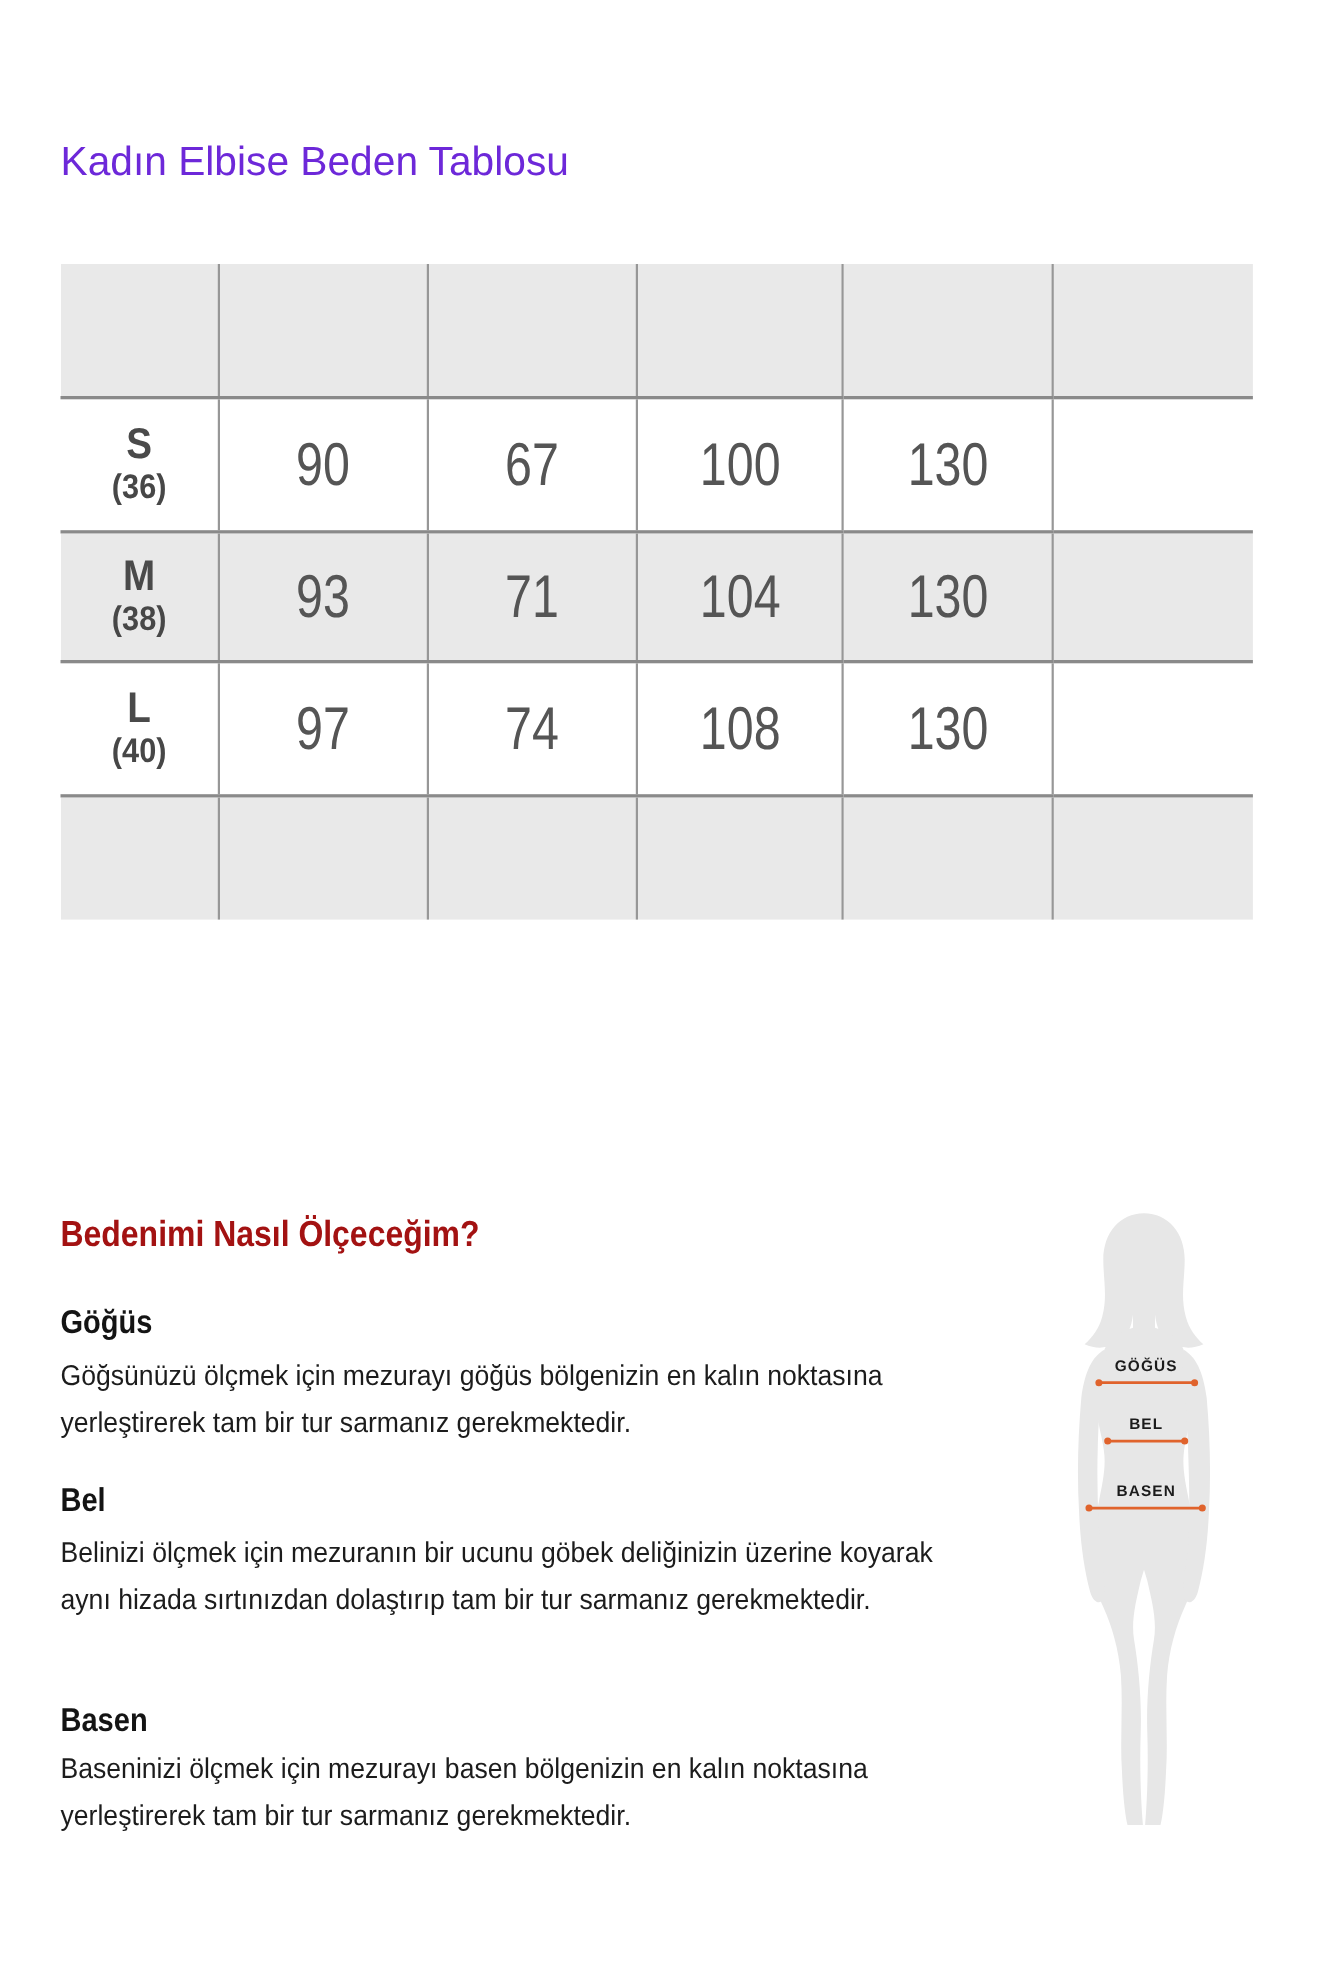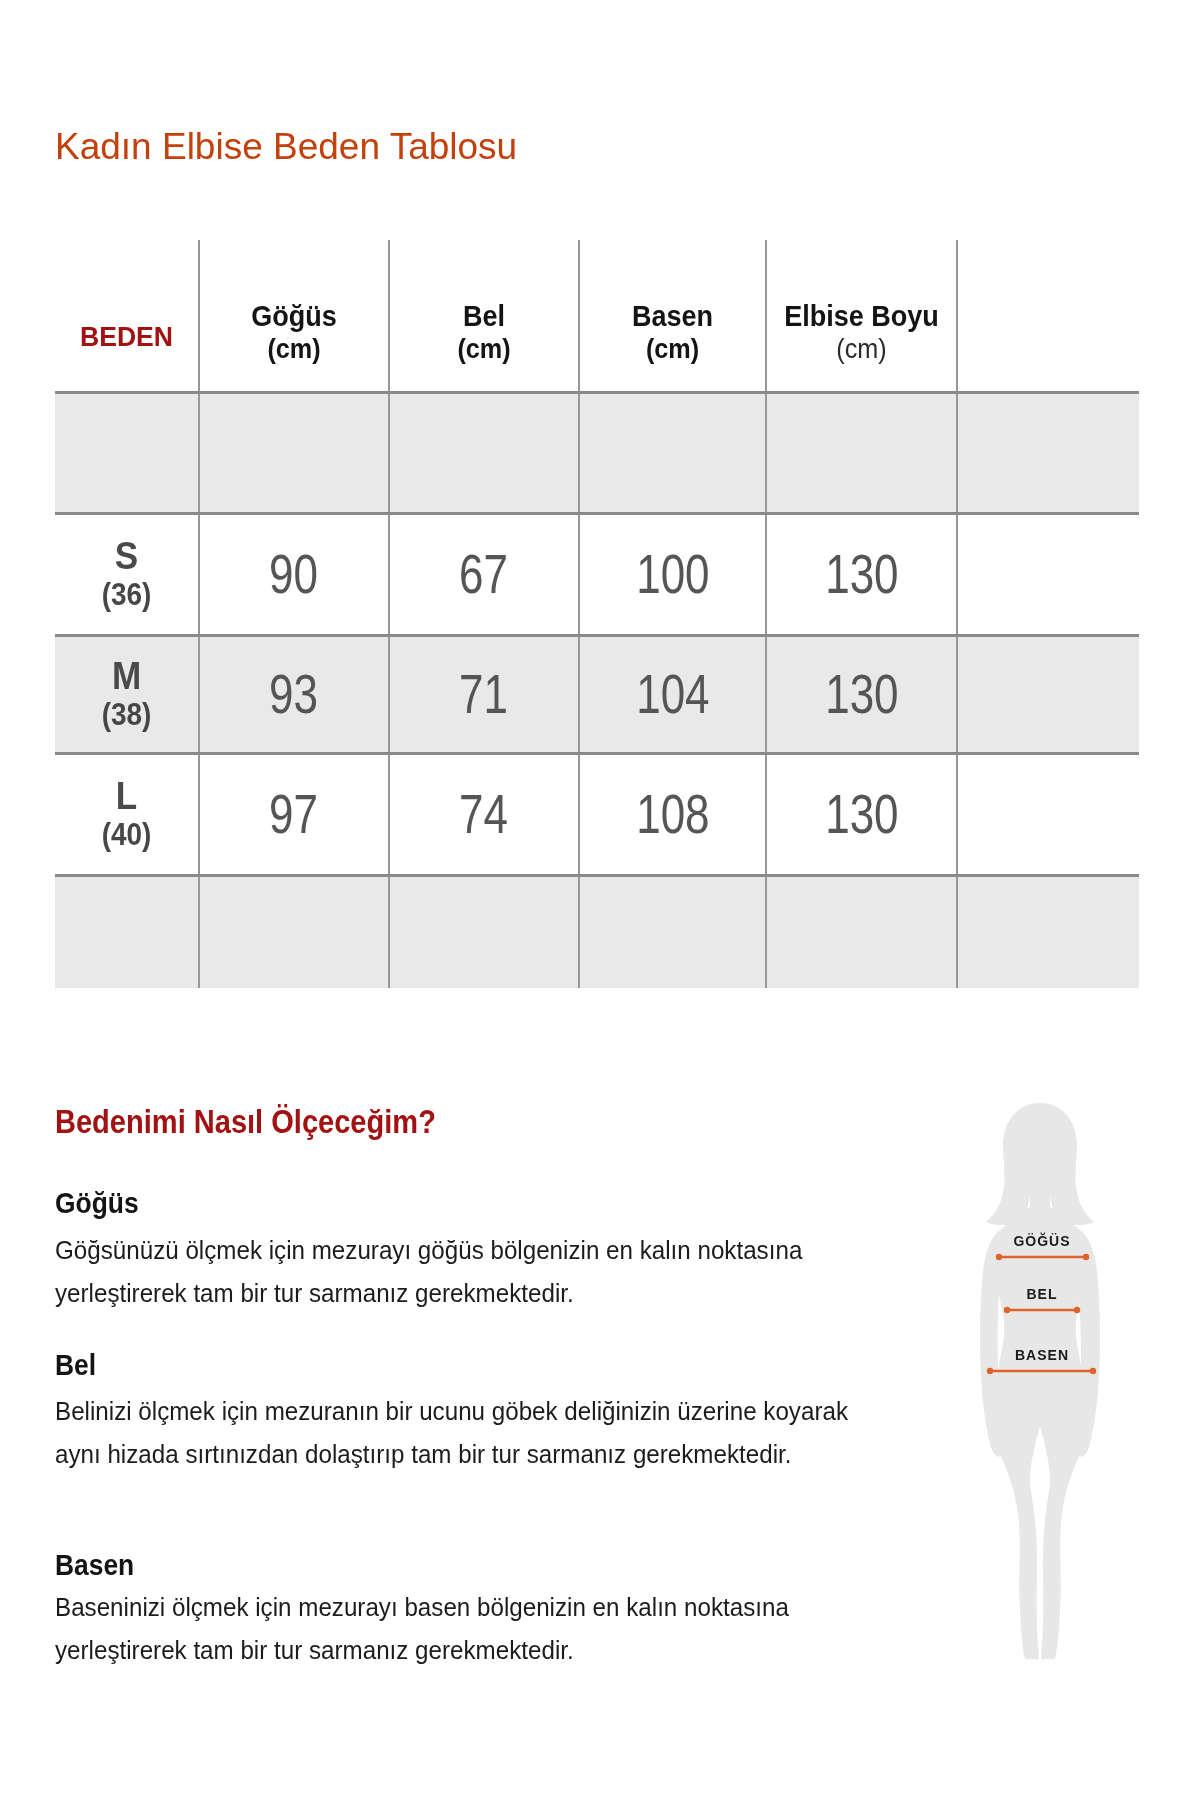--- a/index.html
+++ b/index.html
@@ -1,21 +1,21 @@
 <!DOCTYPE html>
 <html><head>
 <meta charset="utf-8">
 <style>
   html,body{margin:0;padding:0;background:#ffffff;}
   .page{position:relative;width:1200px;height:1800px;background:#ffffff;overflow:hidden;
         font-family:"Liberation Sans",sans-serif;}
 
   
   .main-title{position:absolute;left:55px;top:126px;font-size:37px;font-weight:400;
-              color:#c2410c;letter-spacing:0px;}
+              color:#6d28d9;letter-spacing:0px;}
 
   
   .size-table{position:absolute;left:55px;top:240px;width:1084px;border-collapse:collapse;
               table-layout:fixed;}
   .size-table td,.size-table th{padding:0;text-align:center;vertical-align:middle;
               border:none;overflow:hidden;}
   .size-table td+td,.size-table th+th{border-left:2px solid #979797;}
   .size-table tr+tr td{border-top:3px solid #8a8a8a;}
   .row-header{height:152px;}
   .row-spacer1{height:121px;}
@@ -64,42 +64,20 @@
   <table class="size-table">
     <colgroup>
       <col style="width:144px">
         <col style="width:190px">
         <col style="width:190px">
       <col style="width:187px">
         <col style="width:191px">
         <col style="width:182px">
     </colgroup>
     <tbody>
-        <tr class="row-header">
-      <th class="beden-cell">
-        <span class="beden-label">BEDEN</span>
-      </th>
-      <th>
-        <span class="hdr-label">Göğüs</span>
-        <span class="hdr-unit">(cm)</span>
-      </th>
-      <th>
-        <span class="hdr-label">Bel</span>
-        <span class="hdr-unit">(cm)</span>
-      </th>
-      <th>
-        <span class="hdr-label">Basen</span>
-        <span class="hdr-unit">(cm)</span>
-      </th>
-      <th>
-        <span class="hdr-label">Elbise Boyu</span>
-        <span class="hdr-unit light">(cm)</span>
-      </th>
-      <th></th>
-    </tr>
 
     <tr class="row-spacer1 gray-row">
       <td></td>
           <td></td>
       <td></td>
           <td></td>
       <td></td>
           <td></td>
     </tr>
 

